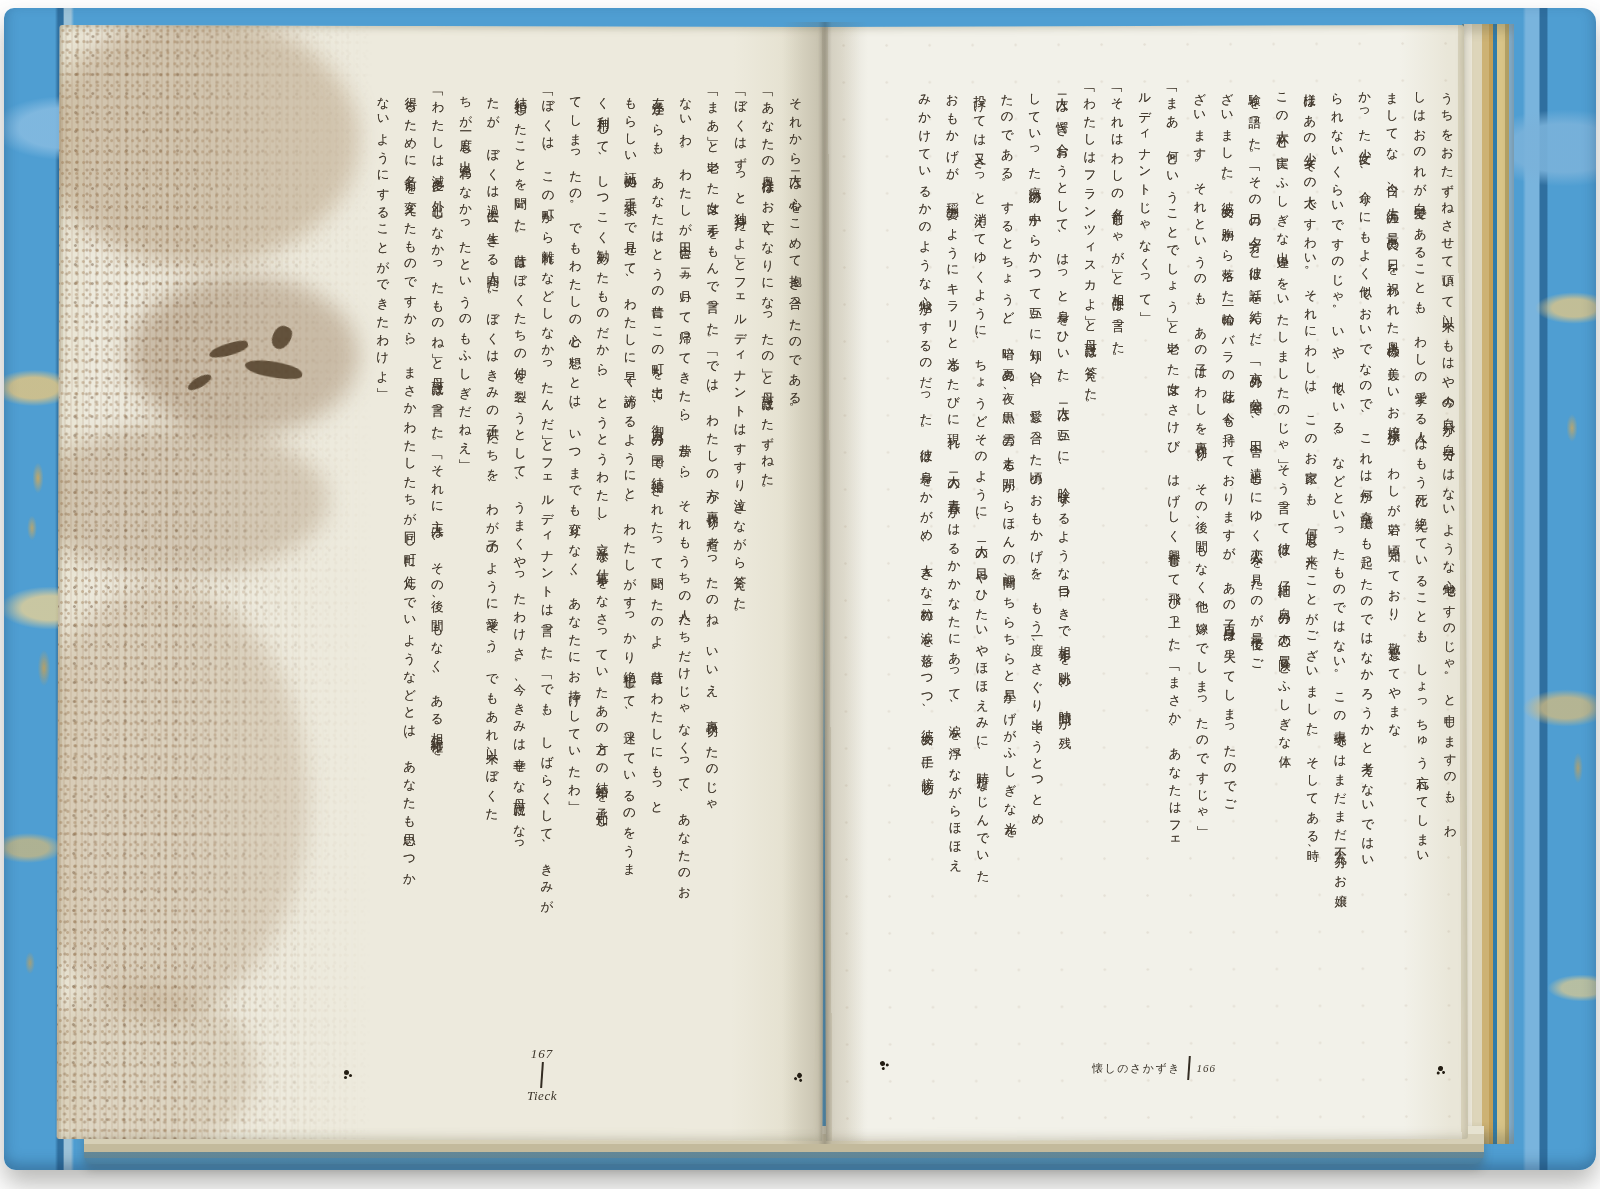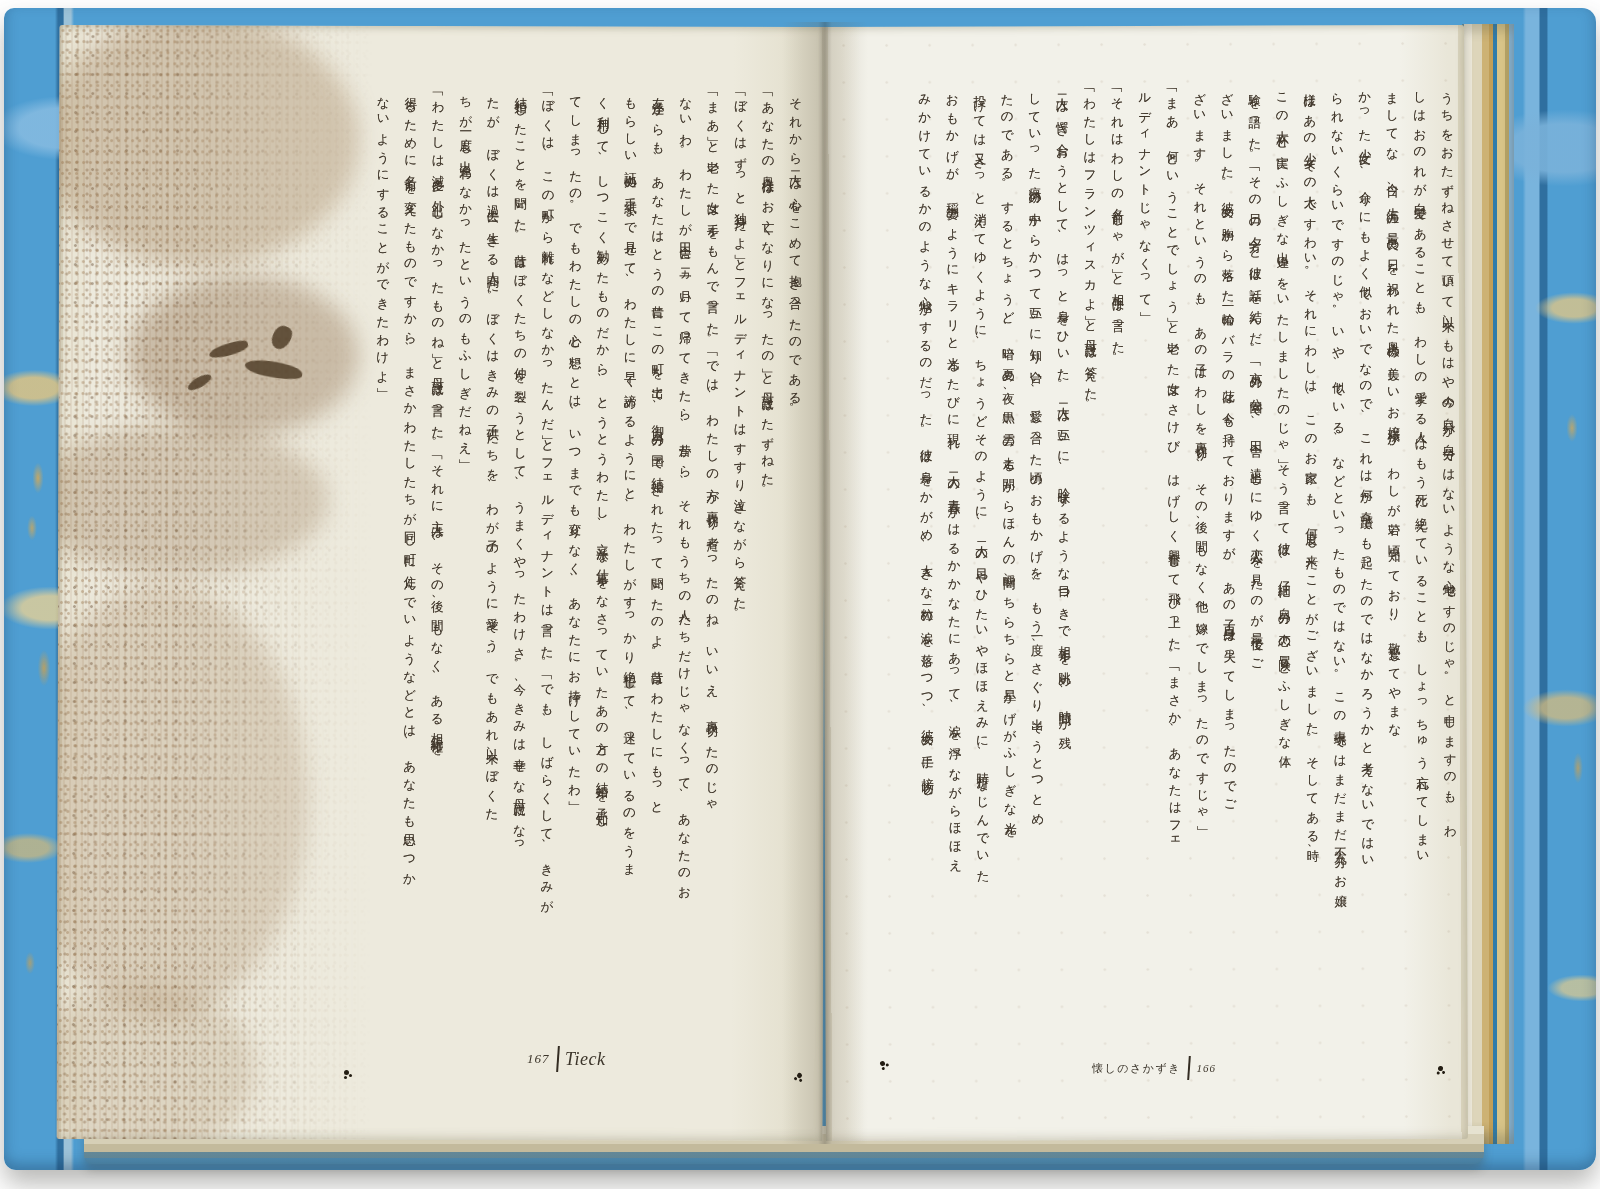--- a/index.html
+++ b/index.html
@@ -73,23 +73,23 @@
   
   .vtext{position:absolute;writing-mode:vertical-rl;text-orientation:upright;
     color:var(--ink,#3f362a);font-size:12.5px;letter-spacing:4px;
     text-shadow:0 0 .6px rgba(62,50,38,.55);}
   .vtext .col{line-height:27.5px;white-space:nowrap;}
   .vtext-right{right:137px;top:84px;height:866px;transform:rotate(-.25deg);}
   .vtext-left{right:791px;top:88px;height:856px;transform:rotate(.1deg);}
   
   .foot{position:absolute;display:flex;align-items:center;color:var(--footer_ink,#3c352a);}
   .foot .rule{width:1.5px;height:26px;background:#332c22;transform:rotate(4deg);margin:0 7px;}
-  .foot-left{left:527px;top:1046px;font-family:"Liberation Serif",serif;font-style:italic;}
+  .foot-left{left:527px;top:1046px;font-family:"Liberation Serif",serif;font-style:italic;flex-direction:column;}
   .foot-left .num{font-size:13px;letter-spacing:1px;}
-  .foot-left .auth{font-size:18px;letter-spacing:.5px;}
+  .foot-left .auth{font-size:13px;letter-spacing:.5px;}
   .foot-right{left:1092px;top:1056px;}
   .foot-right .jtitle{font-size:11px;letter-spacing:1.5px;color:#363026;}
   .foot-right .num{font-family:"Liberation Serif",serif;font-style:italic;font-size:11px;letter-spacing:1px;}
   .foot-right .rule{height:24px;}
   
   .tref{position:absolute;width:5px;height:5px;background:#241e14;border-radius:50%;
     box-shadow:4px 3px 0 -1px #241e14, -1px 5px 0 -1px #241e14;}
   .t1{left:344px;top:1070px;}
   .t2{left:797px;top:1073px;transform:rotate(40deg);}
   .t3{left:880px;top:1061px;transform:rotate(-20deg);}

